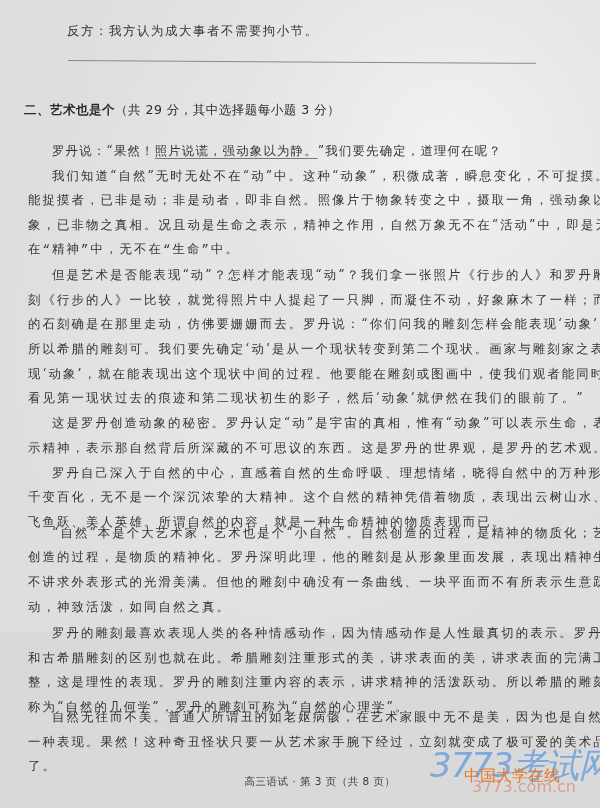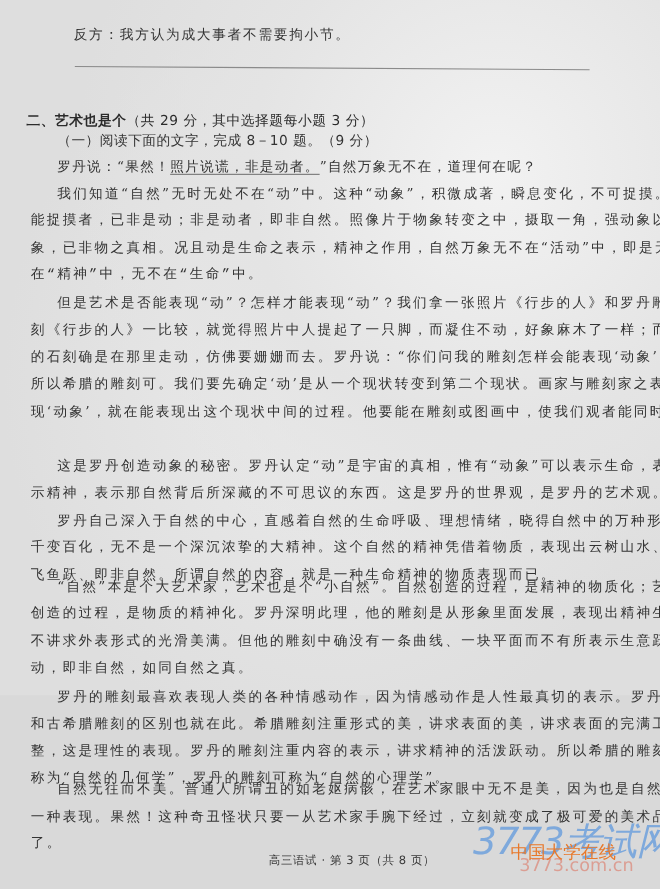--- a/index.html
+++ b/index.html
@@ -113,48 +113,48 @@
 <div class="page">
 
   <div class="line kai" style="left:67px; top:23px; letter-spacing:1.6px;">反方：我方认为成大事者不需要拘小节。</div>
 
   <div class="divider"></div>
 
   <div class="line heading" style="left:24px; top:102px;">
     <b>二、艺术也是个</b><span>（共 29 分，其中选择题每小题 3 分）</span>
   </div>
 
-  <div class="line sub" style="left:52px; top:120px;">（一）阅读下面的文字，完成 8－10 题。（9 分）</div>
 
   <div class="line kai" style="left:52px; top:143px; letter-spacing:1.2px;">
-    <span>罗丹说：“果然！</span><span class="underline">照片说谎，非是动者。</span><span>”自然万象无不在，道理何在呢？</span>
+    <span>罗丹说：“果然！</span><span class="underline">照片说谎，强动象以为静。</span><span>”我们要先确定，道理何在呢？</span>
   </div>
 
   <div class="line kai" style="left:52px; top:168px;">我们知道“自然”无时无处不在“动”中。这种“动象”，积微成著，瞬息变化，不可捉摸。</div>
   <div class="line kai" style="left:28px; top:192px;">能捉摸者，已非是动；非是动者，即非自然。照像片于物象转变之中，摄取一角，强动象以为静</div>
   <div class="line kai" style="left:28px; top:217px;">象，已非物之真相。况且动是生命之表示，精神之作用，自然万象无不在“活动”中，即是无不</div>
   <div class="line kai" style="left:28px; top:241px;font-family:Liberation Mono, monospace;">在“精神”中，无不在“生命”中。</div>
 
   <div class="line kai" style="left:52px; top:267px;">但是艺术是否能表现“动”？怎样才能表现“动”？我们拿一张照片《行步的人》和罗丹雕</div>
   <div class="line kai" style="left:28px; top:292px;">刻《行步的人》一比较，就觉得照片中人提起了一只脚，而凝住不动，好象麻木了一样；而罗丹</div>
   <div class="line kai" style="left:28px; top:316px;">的石刻确是在那里走动，仿佛要姗姗而去。罗丹说：“你们问我的雕刻怎样会能表现‘动象’？</div>
   <div class="line kai" style="left:28px; top:341px;">所以希腊的雕刻可。我们要先确定‘动’是从一个现状转变到第二个现状。画家与雕刻家之表</div>
   <div class="line kai" style="left:28px; top:366px;">现‘动象’，就在能表现出这个现状中间的过程。他要能在雕刻或图画中，使我们观者能同时</div>
+  <div class="line kai" style="left:28px; top:390px;">看见第一现状过去的痕迹和第二现状初生的影子，然后‘动象’就伊然在我们的眼前了。”</div>
 
   <div class="line kai" style="left:52px; top:415px;">这是罗丹创造动象的秘密。罗丹认定“动”是宇宙的真相，惟有“动象”可以表示生命，表</div>
   <div class="line kai" style="left:28px; top:440px;">示精神，表示那自然背后所深藏的不可思议的东西。这是罗丹的世界观，是罗丹的艺术观。</div>
 
   <div class="line kai" style="left:52px; top:465px;">罗丹自己深入于自然的中心，直感着自然的生命呼吸、理想情绪，晓得自然中的万种形象，</div>
   <div class="line kai" style="left:28px; top:489px;">千变百化，无不是一个深沉浓挚的大精神。这个自然的精神凭借着物质，表现出云树山水、鸢</div>
-  <div class="line kai" style="left:28px; top:514px;">飞鱼跃、即非自然。所谓自然的内容，就是一种生命精神的物质表现而已。</div>
+  <div class="line kai" style="left:28px; top:514px;">飞鱼跃、美人英雄。所谓自然的内容，就是一种生命精神的物质表现而已。</div>
 
   <div class="line kai" style="left:52px; top:524px; top:525px;">“自然”本是个大艺术家，艺术也是个“小自然”。自然创造的过程，是精神的物质化；艺术</div>
   <div class="line kai" style="left:28px; top:549px;">创造的过程，是物质的精神化。罗丹深明此理，他的雕刻是从形象里面发展，表现出精神生命，</div>
   <div class="line kai" style="left:28px; top:574px;">不讲求外表形式的光滑美满。但他的雕刻中确没有一条曲线、一块平面而不有所表示生意跃</div>
-  <div class="line kai" style="left:28px; top:599px;">动，即非自然，如同自然之真。</div>
+  <div class="line kai" style="left:28px; top:599px;">动，神致活泼，如同自然之真。</div>
 
   <div class="line kai" style="left:52px; top:625px;">罗丹的雕刻最喜欢表现人类的各种情感动作，因为情感动作是人性最真切的表示。罗丹</div>
   <div class="line kai" style="left:28px; top:650px;">和古希腊雕刻的区别也就在此。希腊雕刻注重形式的美，讲求表面的美，讲求表面的完满工</div>
   <div class="line kai" style="left:28px; top:674px;">整，这是理性的表现。罗丹的雕刻注重内容的表示，讲求精神的活泼跃动。所以希腊的雕刻可</div>
   <div class="line kai" style="left:28px; top:699px;">称为“自然的几何学”，罗丹的雕刻可称为“自然的心理学”。</div>
 
   <div class="line kai" style="left:52px; top:712px; top:709px;">自然无往而不美。普通人所谓丑的如老妪病骸，在艺术家眼中无不是美，因为也是自然的</div>
   <div class="line kai" style="left:28px; top:734px;">一种表现。果然！这种奇丑怪状只要一从艺术家手腕下经过，立刻就变成了极可爱的美术品</div>
   <div class="line kai" style="left:28px; top:758px;">了。</div>
 

